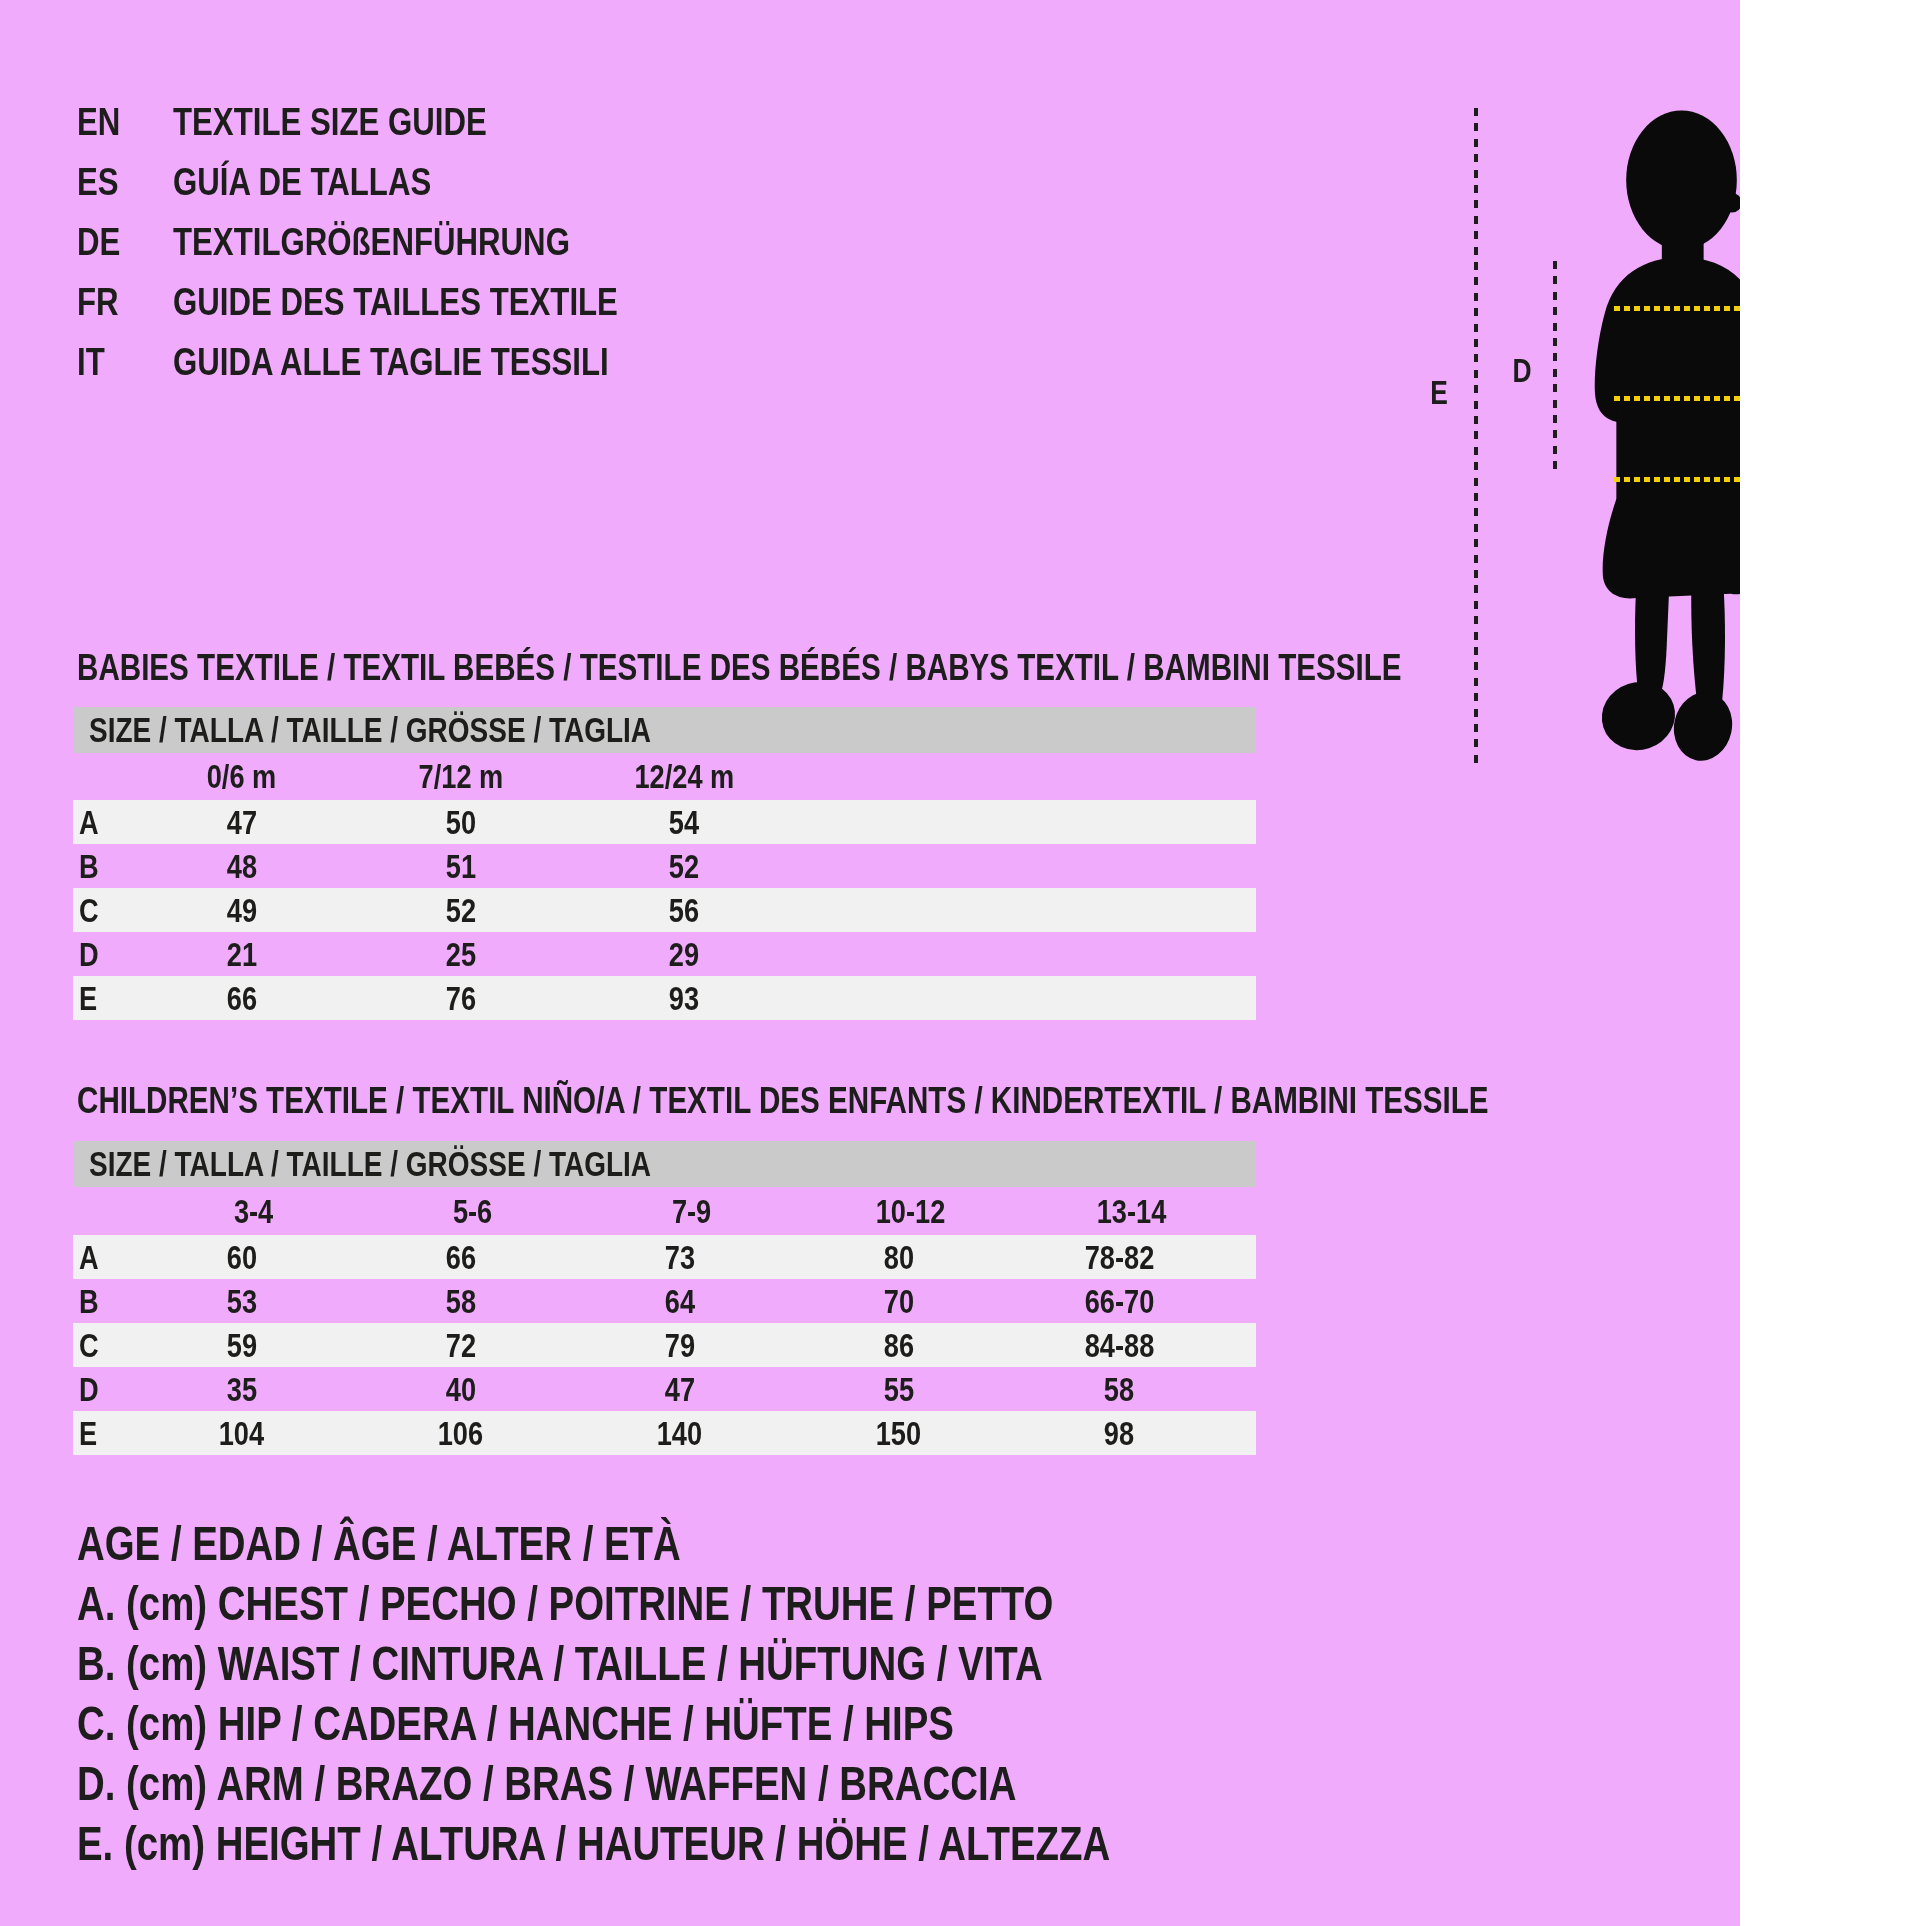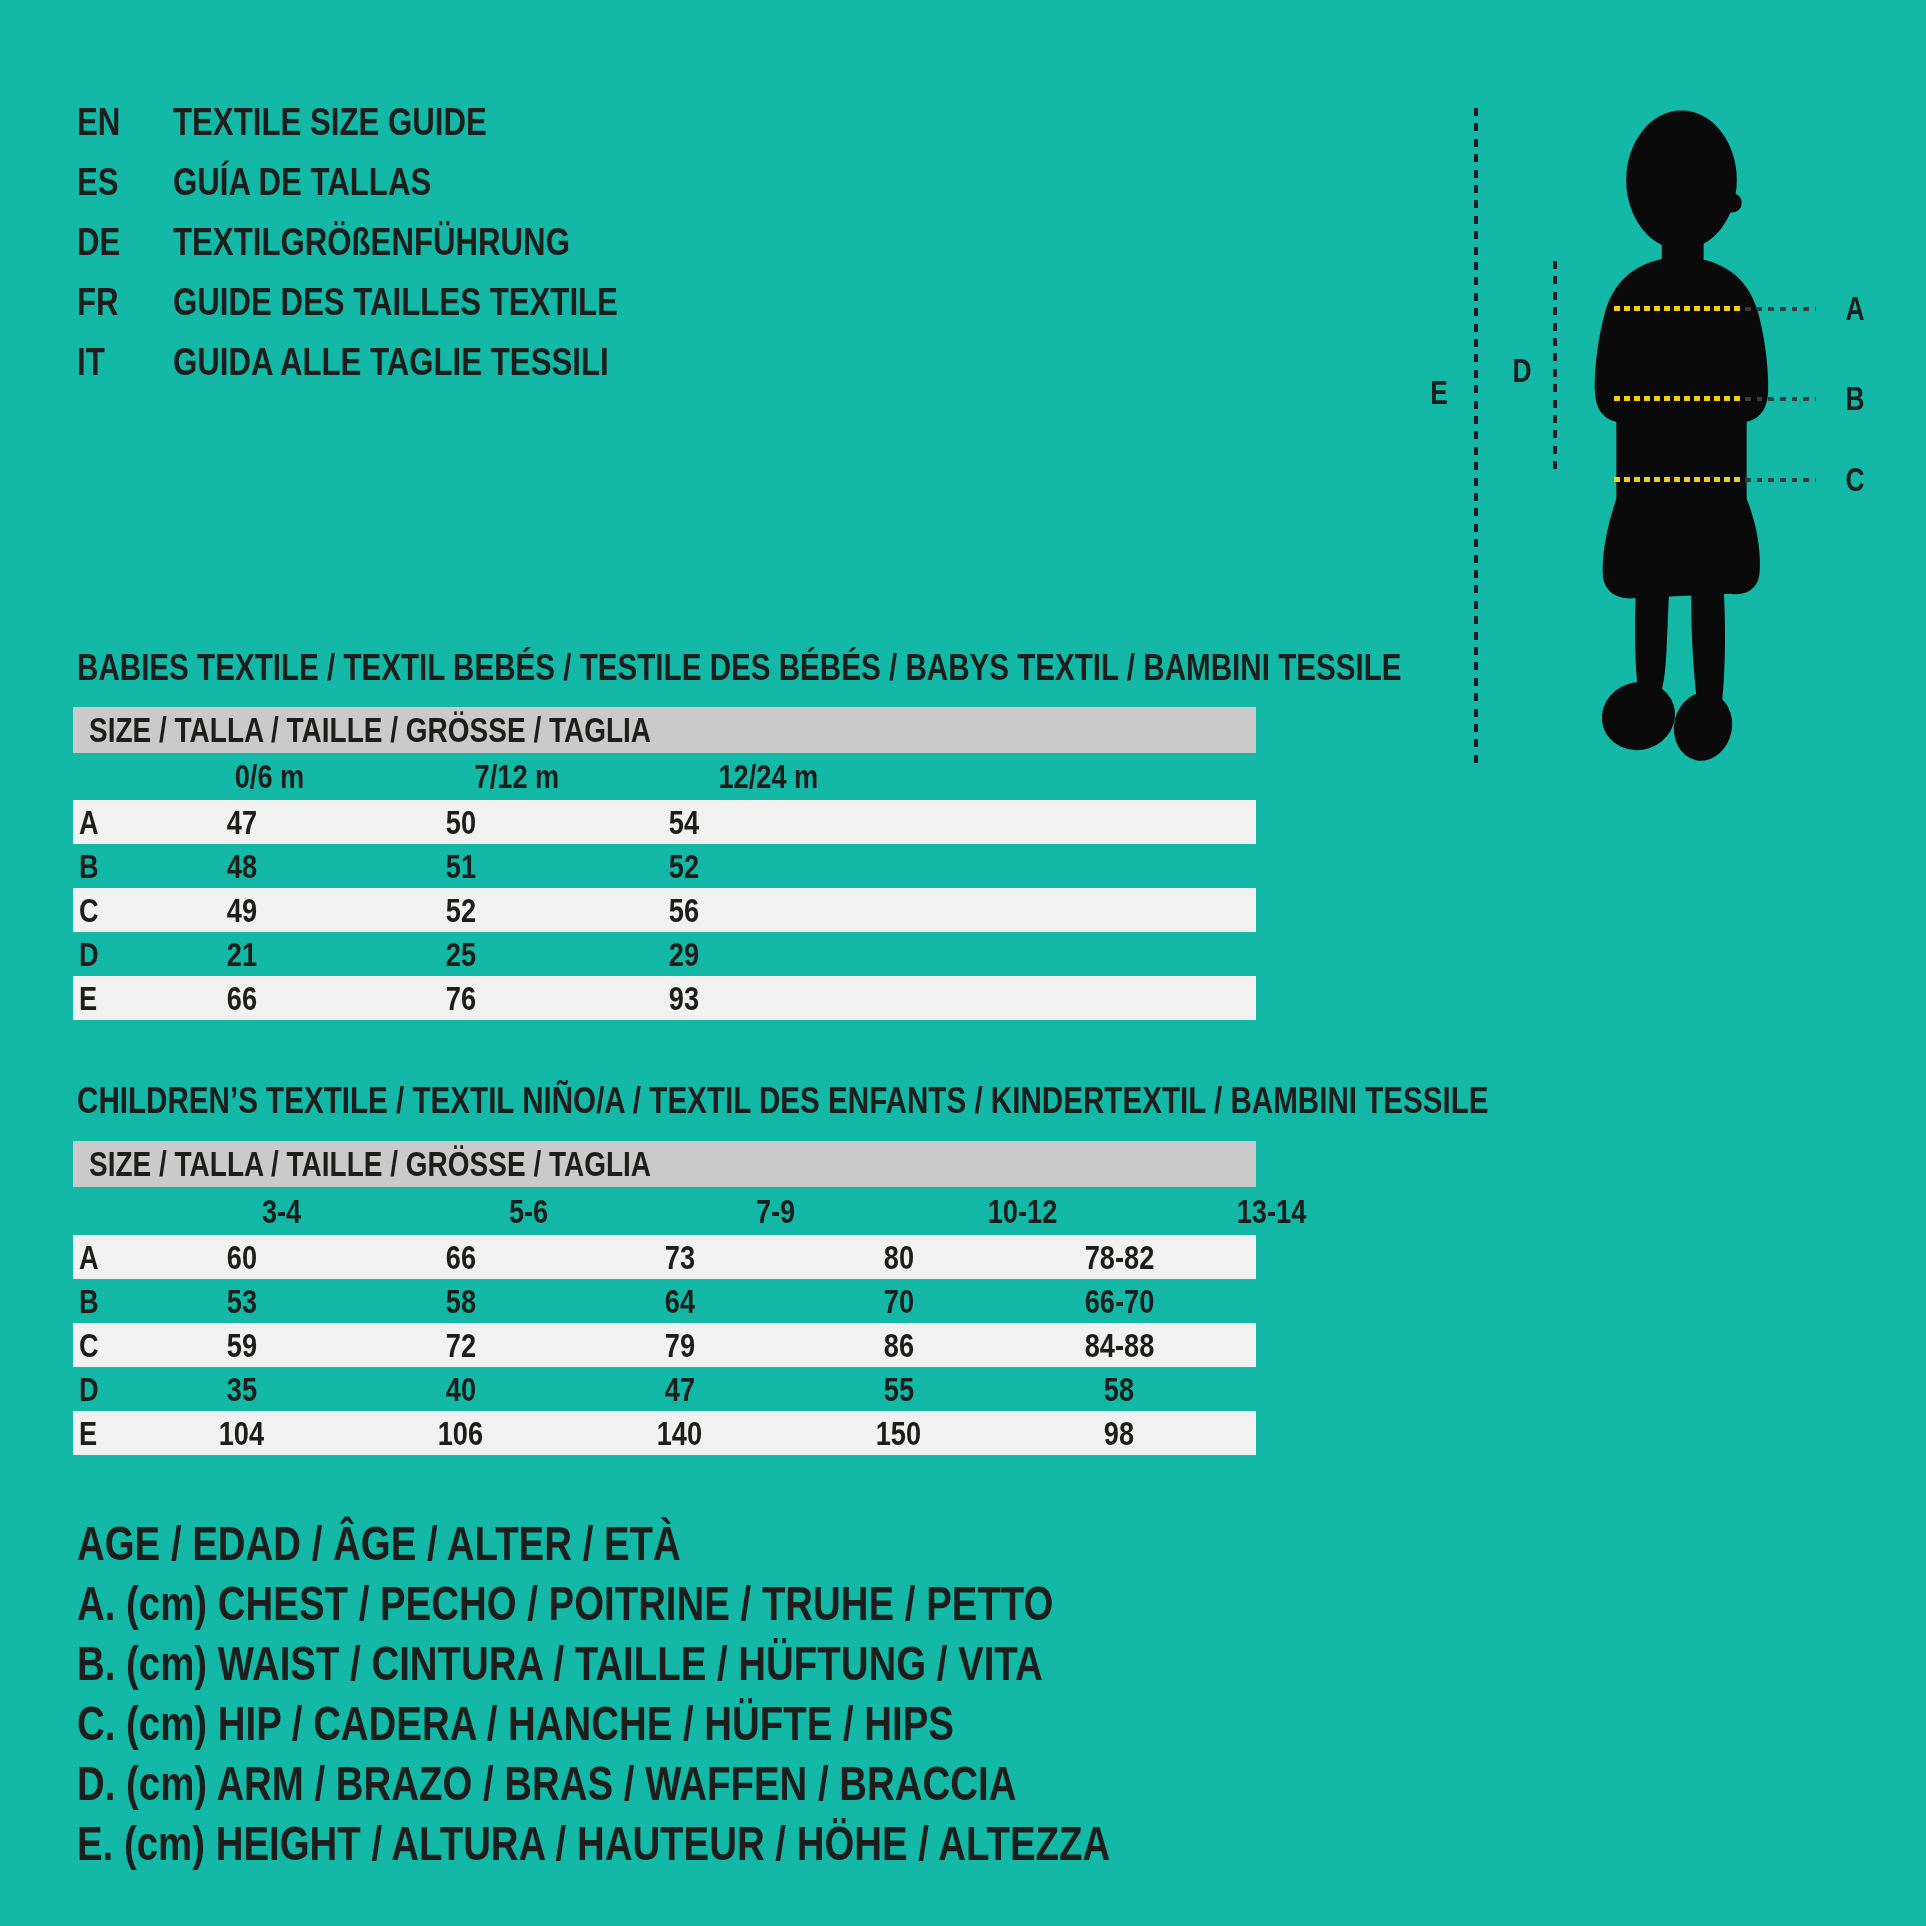--- a/index.html
+++ b/index.html
@@ -1,17 +1,17 @@
 <!DOCTYPE html>
 <html style="font-size:10px"><head>
 <meta charset="utf-8">
 <style>
   html,body { margin:0; padding:0; background:#ffffff; }
   #canvas {
-    position:relative; width:1926px; height:1926px; background:#14b8a6;
+    position:relative; width:1740px; height:1926px; background:#f0abfc;
     font-family:"Liberation Sans", sans-serif; color:#1d1d1b; overflow:hidden;
   }
   .abs { position:absolute; }
   
   .cn  { display:inline-block; transform:scaleX(0.8); transform-origin:0 50%; white-space:nowrap; }
   .cnc { display:inline-block; transform:scaleX(0.8); transform-origin:50% 50%; white-space:nowrap; }
 
   
   #langs { left:77px; top:92px; }
   .lang-row { height:60px; display:flex; align-items:center; font-size:39px; font-weight:700; }
@@ -23,21 +23,21 @@
   
   .size-band { width:1183px; height:46px; background:#cacaca; display:flex; align-items:center;
                padding-left:16px; box-sizing:border-box; font-size:35px; font-weight:700; }
 
   
   .thead-babies, .trow-babies { display:grid; grid-template-columns:59px 219px 219px 228px; align-items:center; }
   .thead-children, .trow-children { display:grid; grid-template-columns:59px 219px 219px 219px 219px 222px; align-items:center; }
   .thead { height:47px; font-size:34px; font-weight:700; }
   .trow  { height:44px; font-size:34px; font-weight:700; }
   .trow.striped { background:#f1f1f1; }
-  .tbl { width:1183px;gap:28px; }
+  .tbl { width:1183px; }
   .cell-c { text-align:center; }
   .cell-l { padding-left:6.2px; }
 
   
   #legend { left:77px; top:1513px; }
   .legend-row { height:60px; display:flex; align-items:center; font-size:48px; font-weight:700; }
 
   
   .vdash {
     width:4.3px;

